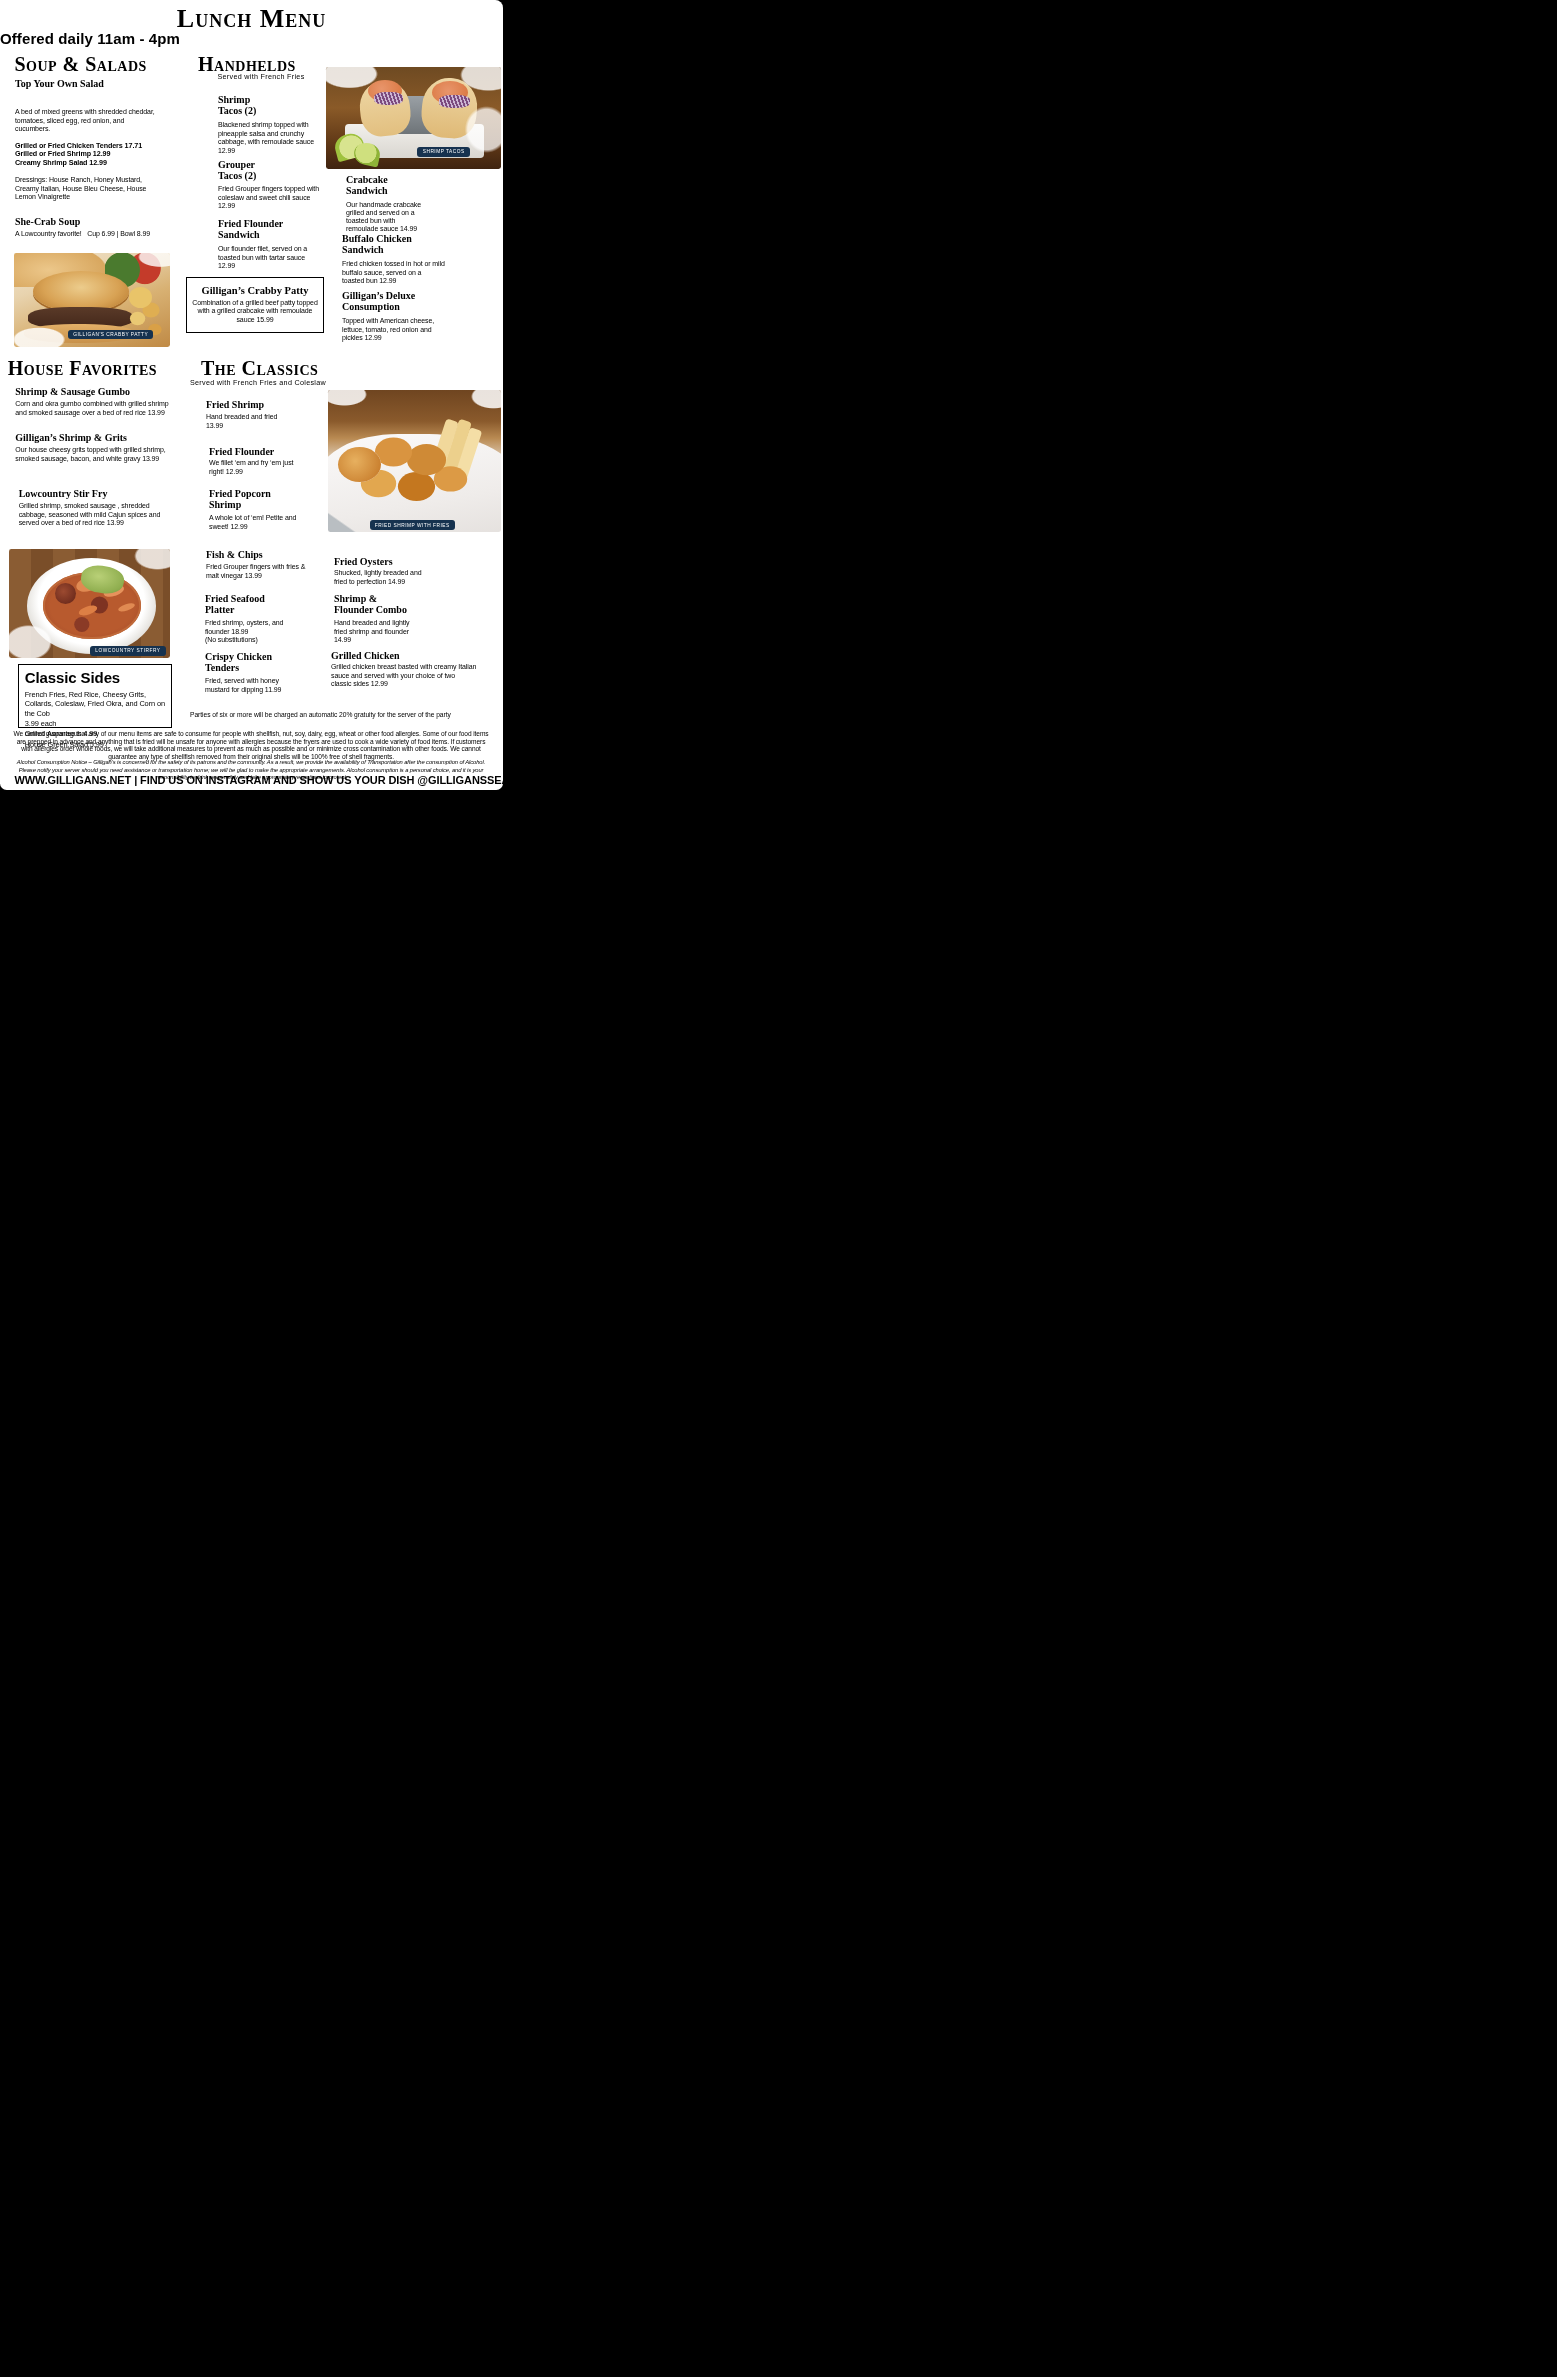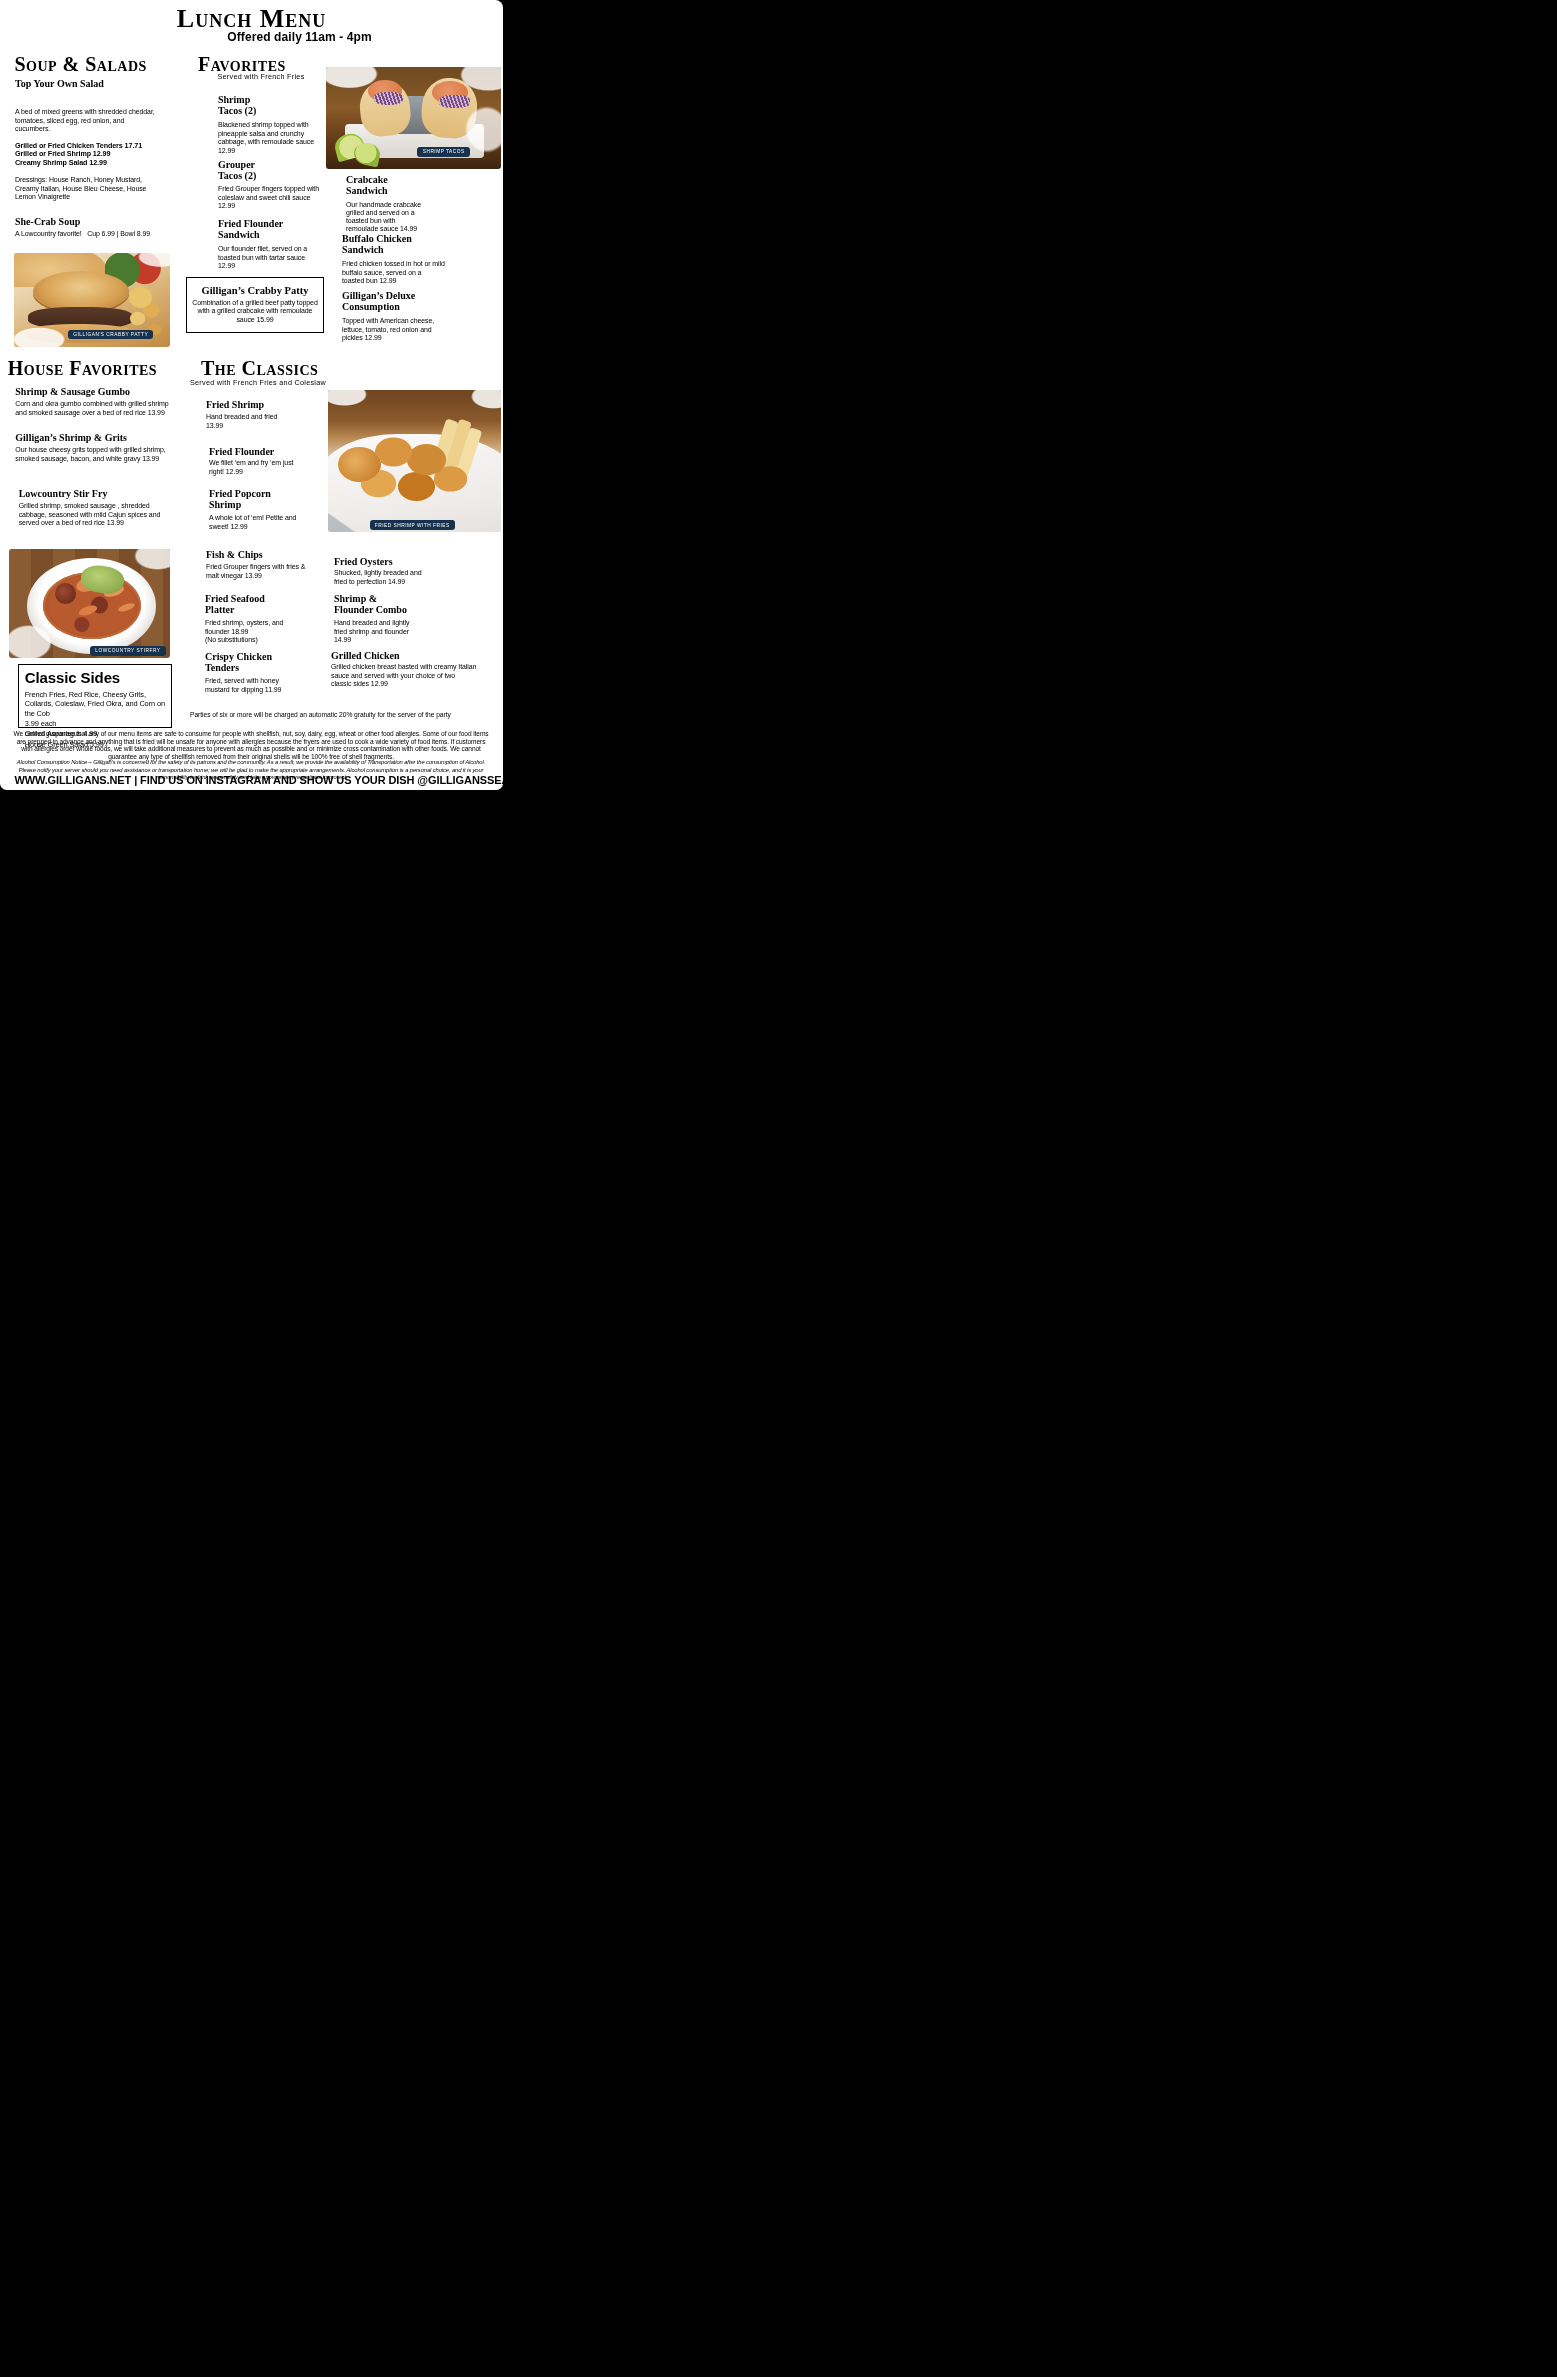--- a/index.html
+++ b/index.html
@@ -17,22 +17,22 @@
   }
   .abs{position:absolute;}
   
   .page-title{
     font-family:"Liberation Serif","DejaVu Serif",serif;
     font-variant-caps:small-caps;font-weight:bold;
     font-size:26px;letter-spacing:1px;line-height:1;
     width:100%;text-align:center;
   }
   .page-sub{
-    font-weight:bold;font-size:12px;letter-spacing:0.1px;
-    width:100%;text-align:center;margin-left:48px;
+    font-weight:bold;font-size:15px;letter-spacing:0.1px;
+    width:100%;text-align:left;
   }
   .sec-title{
     font-family:"Liberation Serif","DejaVu Serif",serif;
     font-variant-caps:small-caps;font-weight:bold;
     font-size:20px;letter-spacing:0.5px;line-height:1;white-space:nowrap;
   }
   .sec-sub{font-size:7.2px;letter-spacing:0.3px;text-align:center;}
   .item-name{
     font-family:"Liberation Serif","DejaVu Serif",serif;
     font-weight:bold;font-size:10px;line-height:1.1;
@@ -100,21 +100,21 @@
       <div class="shape" style="left:91px;top:0px;width:57px;height:34px;background:radial-gradient(circle at 30% 50%,#4a7a2e 0 40%,transparent 42%),radial-gradient(circle at 70% 45%,#c43b2a 0 35%,transparent 37%);"></div>
       <div class="shape" style="left:19px;top:18px;width:96px;height:41px;border-radius:50%;background:radial-gradient(ellipse at 50% 40%,#eccc8c,#d8a254 55%,#b97c31 90%);box-shadow:0 1.9px 0 #a56a28;"></div>
       <div class="shape" style="left:13.4px;top:54px;width:105px;height:22px;border-radius:40%;background:linear-gradient(180deg,#5a3a28,#43271a);"></div>
       <div class="shape" style="left:9.6px;top:71px;width:110px;height:19px;border-radius:45%;background:linear-gradient(180deg,#e3b068,#c8914a);"></div>
       <div class="shape" style="left:115px;top:34px;width:23px;height:21px;border-radius:50%;background:#e9c469;box-shadow:10.5px 12.5px 0 -2.9px #dfae52,-2.9px 21px 0 -3.8px #eac873,14.4px 32px 0 -4.8px #d9a047;"></div>
       <div class="shape" style="left:-6.7px;top:72px;width:62px;height:29px;background:radial-gradient(ellipse,#ffffff 0 55%,transparent 60%);opacity:.85;"></div>
       <div class="shape" style="left:120px;top:-7.7px;width:53px;height:24px;background:radial-gradient(ellipse,#ffffff 0 55%,transparent 60%);opacity:.8;"></div>
       <div class="badge" style="right:17px;bottom:7.7px;">GILLIGAN'S CRABBY PATTY</div>
     </div>
 
-    <div class="abs sec-title" style="left:198px;top:54px;">Favorites</div>
+    <div class="abs sec-title" style="left:198px;top:54px;">Handhelds</div>
     <div class="abs sec-sub" style="left:198px;top:72px;width:126px;">Served with French Fries</div>
 
     <div class="abs item-name" style="left:218px;top:94px;">Shrimp
 Tacos (2)</div>
     <div class="abs item-desc" style="left:218px;top:121px;width:105px;">Blackened shrimp topped with pineapple salsa and crunchy cabbage, with remoulade sauce 12.99</div>
 
     <div class="abs item-name" style="left:218px;top:159px;">Grouper
 Tacos (2)</div>
     <div class="abs item-desc" style="left:218px;top:185px;width:103px;">Fried Grouper fingers topped with coleslaw and sweet chili sauce 12.99</div>
 

